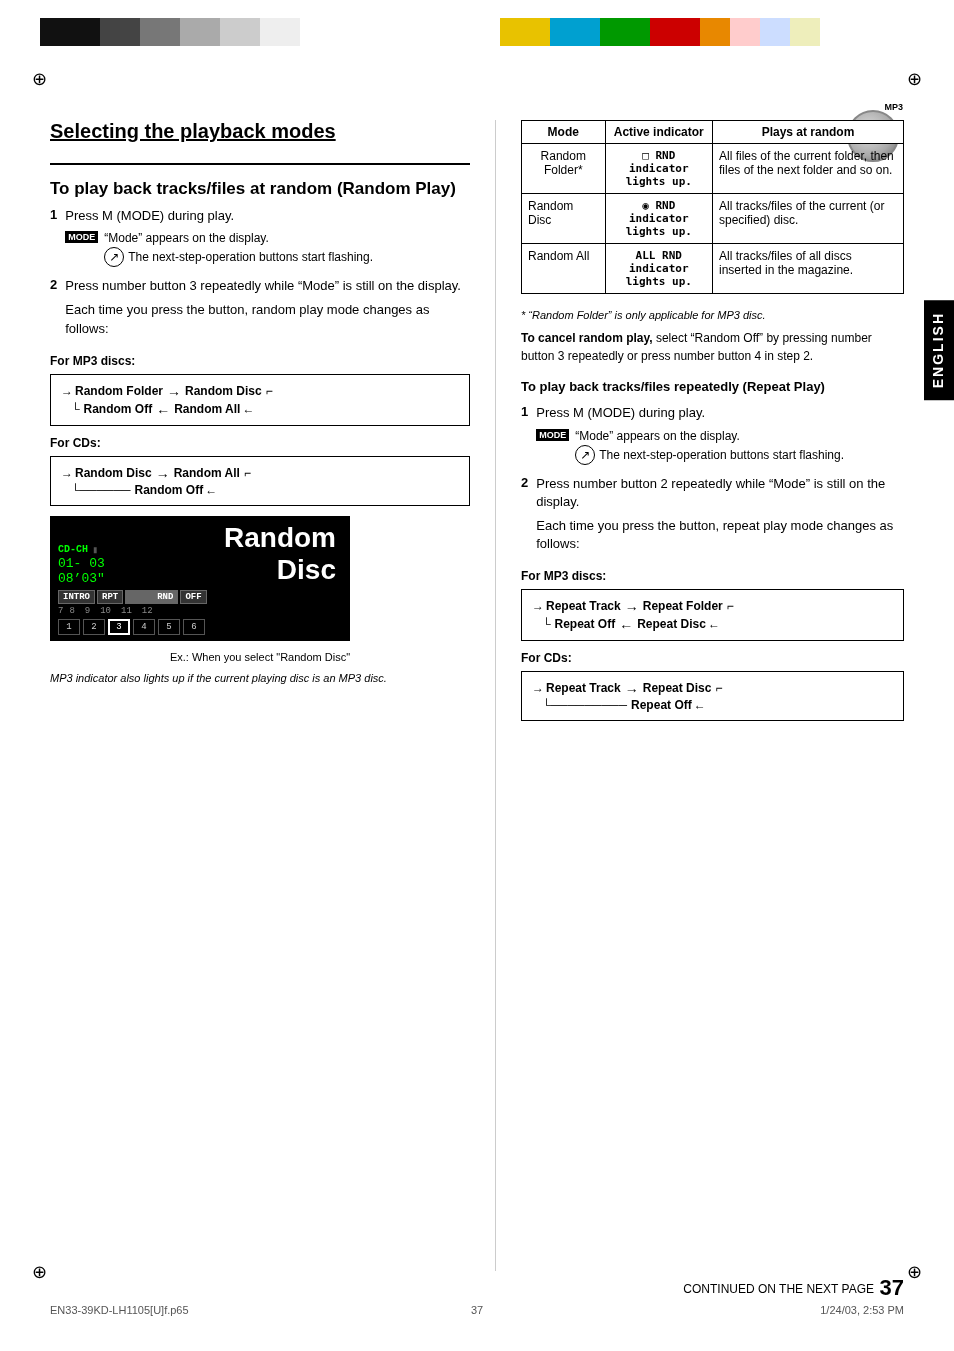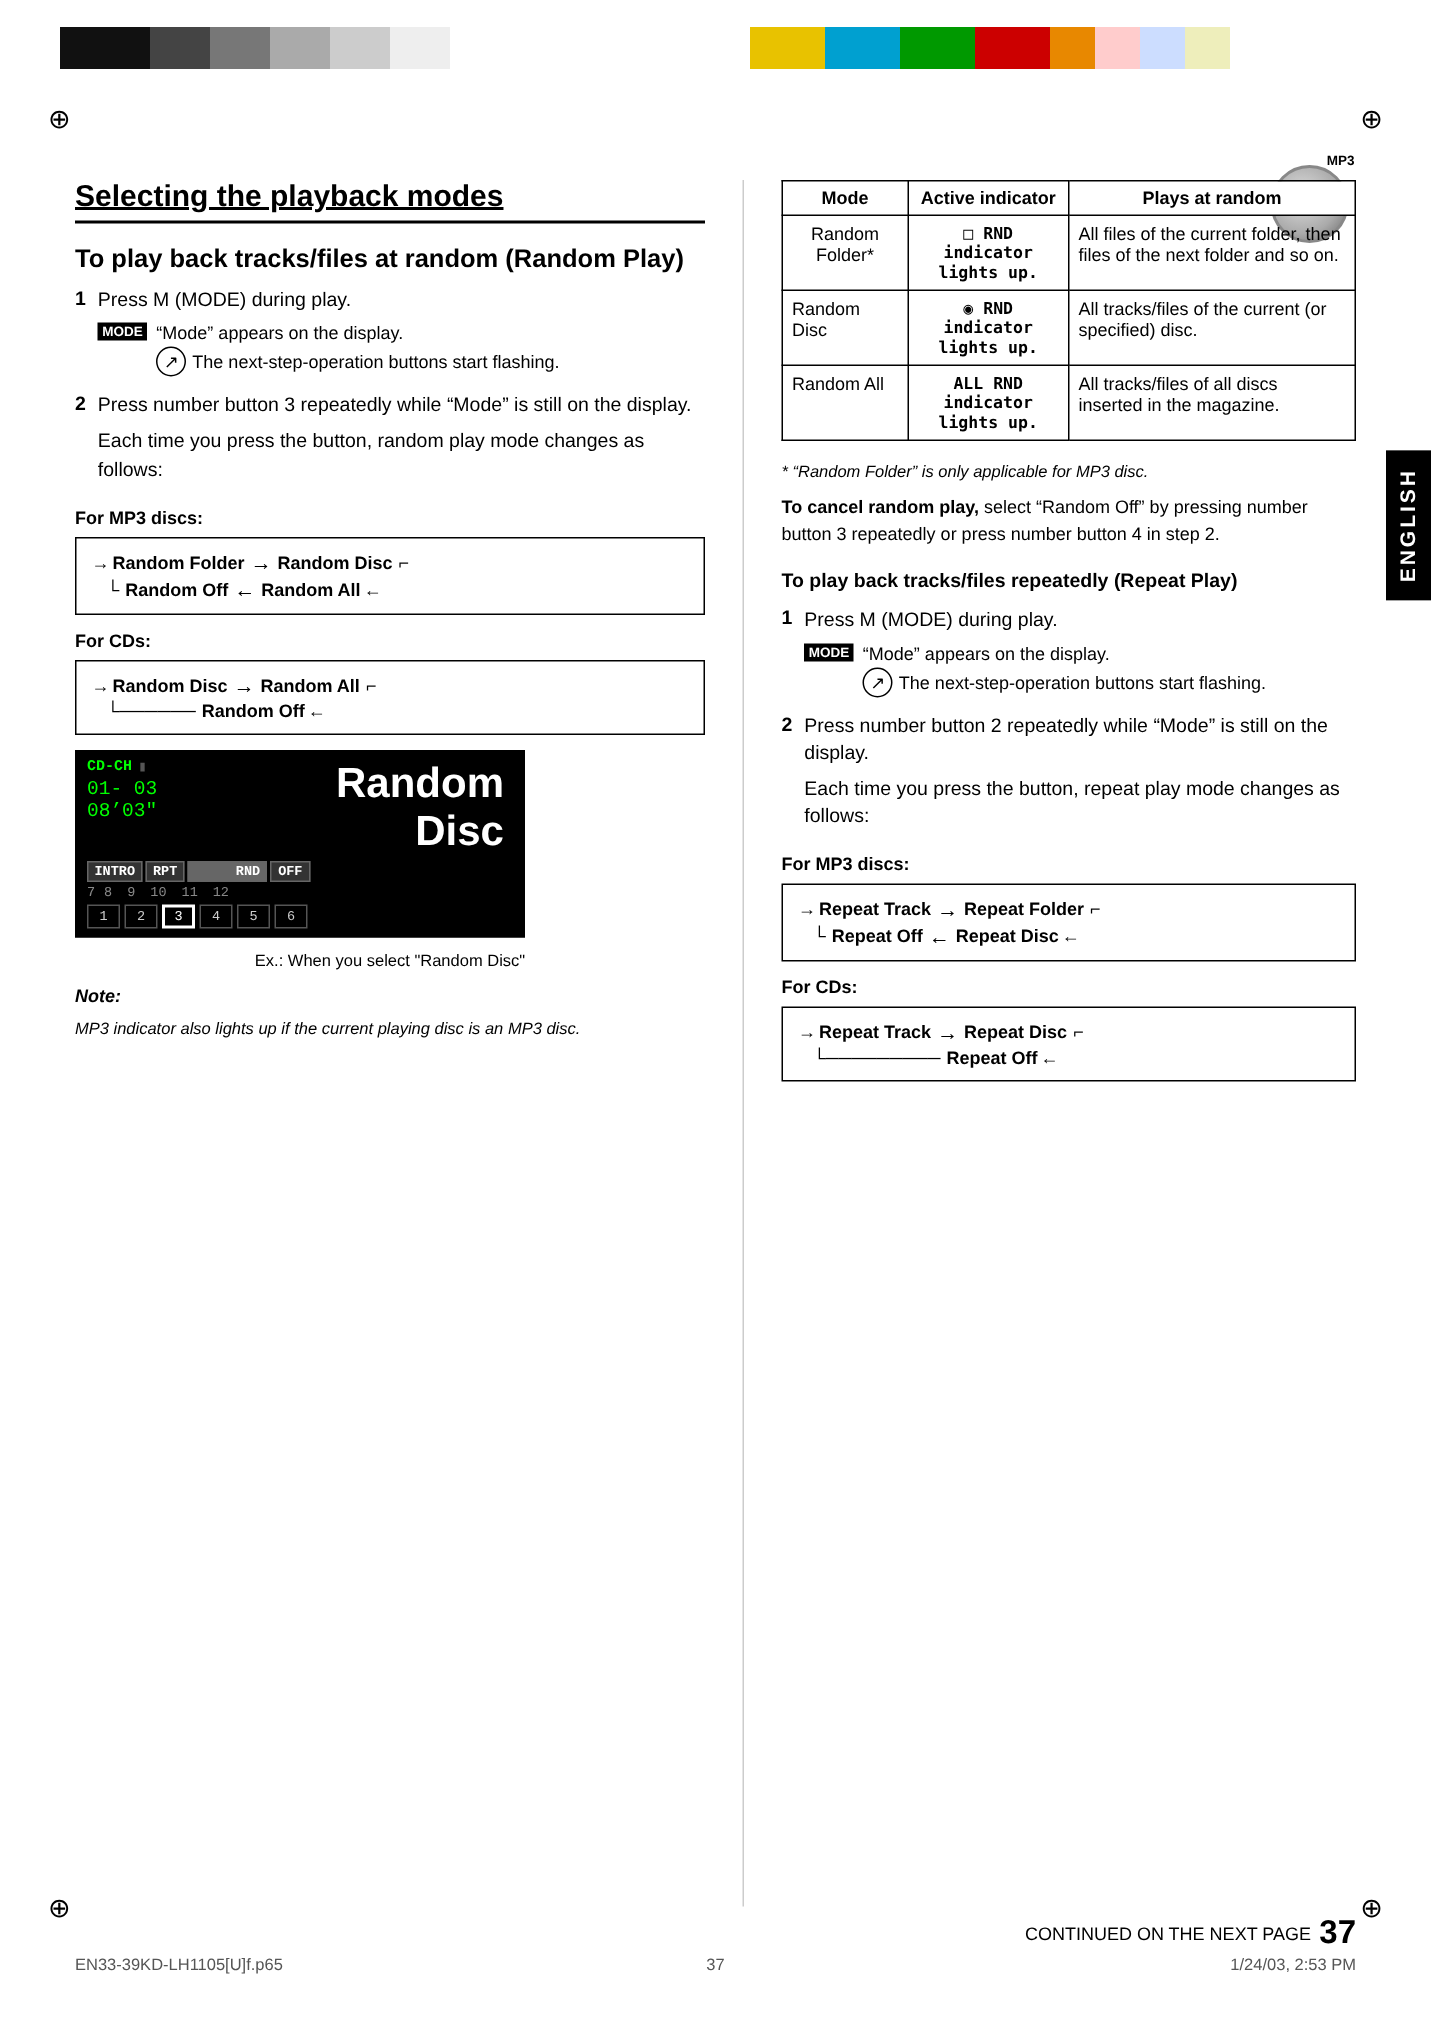--- a/index.html
+++ b/index.html
@@ -108,21 +108,21 @@
 
     .right-column {
       flex: 1;
     }
 
     
     .section-title {
       font-size: 20px;
       font-weight: bold;
       border-bottom: 2px solid #000;
-      padding-bottom: 4px;
+      padding-bottom: 20px;
       margin-bottom: 14px;
       text-decoration: underline;
     }
 
     .subsection-title {
       font-weight: bold;
       font-size: 17px;
       margin-bottom: 8px;
     }
 
@@ -456,21 +456,21 @@
         <span style="font-size:12px; margin-left:2px;">⌐</span>
       </div>
       <div class="flow-row" style="margin-left:10px;">
         <span style="font-size:12px; margin-right:2px;">└──────</span>
         <span class="flow-item">Random Off</span>
         <span style="font-size:12px;">←</span>
       </div>
     </div>
 
     <div class="cd-display">
-      <div style="display:flex; justify-content:space-between; align-items:flex-start;">
+      <div style="display:flex; justify-content:space-between; align-items:flex-end;">
         <div>
           <div style="color:#aaa; font-size:10px; display:flex; gap:4px; align-items:center;">
             <span style="color:#0f0; font-weight:bold;">CD-CH</span>
             <span style="color:#555;">▮</span>
           </div>
           <div style="color:#0f0; font-size:13px;">01- 03</div>
           <div style="color:#0f0; font-size:13px;">08’03″</div>
         </div>
         <div class="cd-title-large">Random<br>Disc</div>
       </div>
@@ -493,23 +493,20 @@
         <span class="cd-num-btn">2</span>
         <span class="cd-num-btn cd-num-btn-active">3</span>
         <span class="cd-num-btn">4</span>
         <span class="cd-num-btn">5</span>
         <span class="cd-num-btn">6</span>
       </div>
     </div>
 
     <div class="ex-label">Ex.:  When you select "Random Disc"</div>
 
-    <p>
-      <span class="note-label">Note:</span>
-    </p>
     <p class="note-text">MP3 indicator also lights up if the current playing disc is an MP3 disc.</p>
   </div>
 
   <div class="column-divider"></div>
 
   <div class="right-column">
 
     <table class="mode-table">
       <thead>
         <tr>

